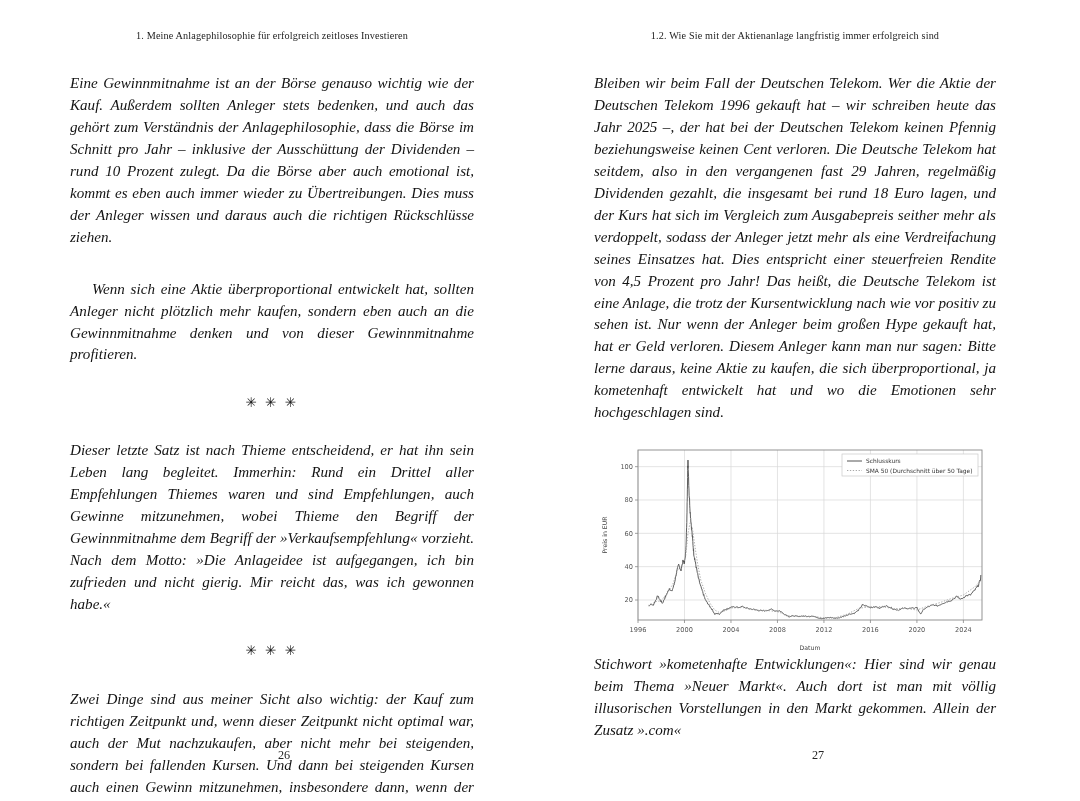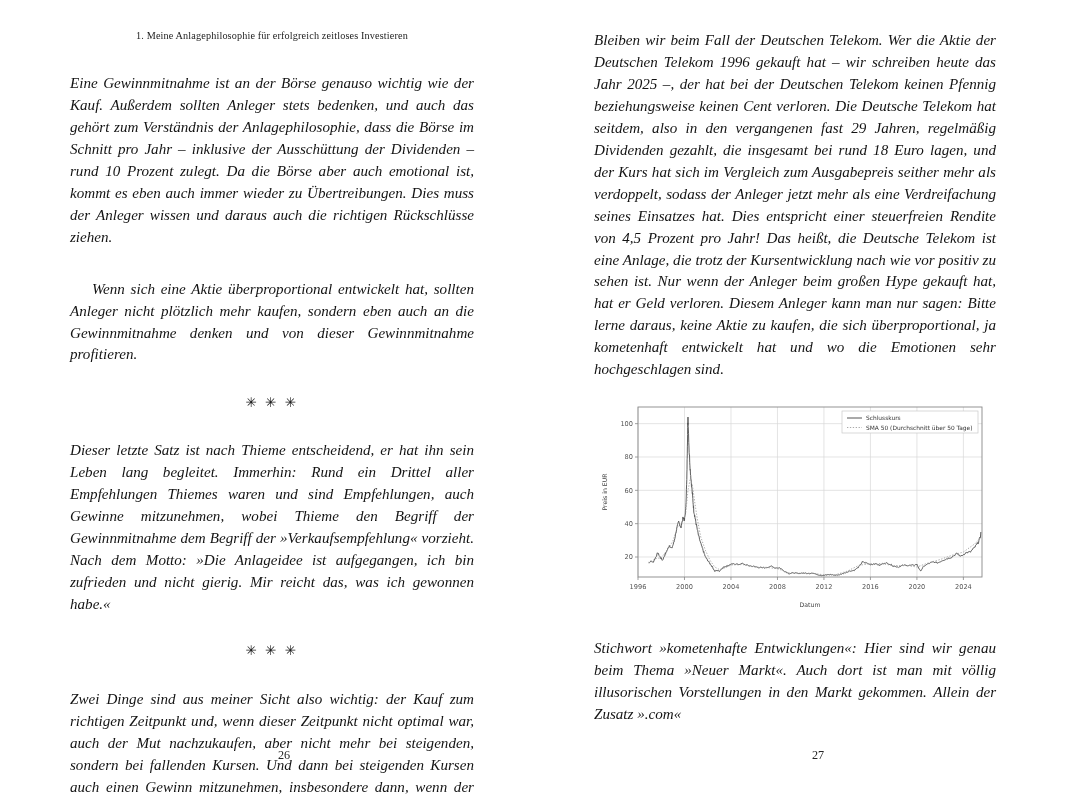--- a/index.html
+++ b/index.html
@@ -93,21 +93,21 @@
     margin-left: 4px;
   }
   .chart-wrap svg { display: block; }
   .figure-caption {
     font-family: "DejaVu Sans", sans-serif;
     font-size: 9.4px;
     color: #2a2a2a;
     margin-top: 9px;
     letter-spacing: 0.15px;
   }
-  .after-figure { margin-top: 27px; }
+  .after-figure { }
 </style>
 </head>
 <body>
 
 <div class="spread">
 
   <div class="page page-left">
 
     <div class="running-head">1. Meine Anlagephilosophie für erfolgreich zeitloses Investieren</div>
 
@@ -121,20 +121,21 @@
 
     <div class="asterisks bottom">✳ ✳ ✳</div>
 
     <p class="body-text no-indent">Zwei Dinge sind aus meiner Sicht also wichtig: der Kauf zum richtigen Zeitpunkt und, wenn dieser Zeitpunkt nicht optimal war, auch der Mut nachzukaufen, aber nicht mehr bei steigenden, sondern bei fallenden Kursen. Und dann bei steigenden Kursen auch einen Gewinn mitzunehmen, insbesondere dann, wenn der Gewinn innerhalb eines Zeitraums weit überproportional ist. Am Beispiel der Telekom heißt das: 700 Prozent in vier Jahren sind überproportional. Noch einmal: Die Börse steigt im Schnitt um 10 Prozent. An dieser Messlatte sollten sich Anleger immer orientieren.</p>
 
     <div class="folio">26</div>
   </div>
 
   <div class="page page-right">
 
+    <div class="running-head">1.2. Wie Sie mit der Aktienanlage langfristig immer erfolgreich sind</div>
 
     <p class="body-text">Bleiben wir beim Fall der Deutschen Telekom. Wer die Aktie der Deutschen Telekom 1996 gekauft hat – wir schreiben heute das Jahr 2025 –, der hat bei der Deutschen Telekom keinen Pfennig beziehungsweise keinen Cent verloren. Die Deutsche Telekom hat seitdem, also in den vergangenen fast 29 Jahren, regelmäßig Dividenden gezahlt, die insgesamt bei rund 18 Euro lagen, und der Kurs hat sich im Vergleich zum Ausgabepreis seither mehr als verdoppelt, sodass der Anleger jetzt mehr als eine Verdreifachung seines Einsatzes hat. Dies entspricht einer steuerfreien Rendite von 4,5 Prozent pro Jahr! Das heißt, die Deutsche Telekom ist eine Anlage, die trotz der Kursentwicklung nach wie vor positiv zu sehen ist. Nur wenn der Anleger beim großen Hype gekauft hat, hat er Geld verloren. Diesem Anleger kann man nur sagen: Bitte lerne daraus, keine Aktie zu kaufen, die sich überproportional, ja kometenhaft entwickelt hat und wo die Emotionen sehr hochgeschlagen sind.</p>
 
     <div class="figure">
       <div class="chart-wrap">
         <svg id="chart-svg" width="392" height="212" viewBox="0 0 392 212">
             <rect x="40" y="8" width="344" height="170" fill="#ffffff"></rect>
             <line x1="40" y1="8" x2="40" y2="178" stroke="#d8d8d8" stroke-width="0.7"></line>
             <line x1="86.48648648648663" y1="8" x2="86.48648648648663" y2="178" stroke="#d8d8d8" stroke-width="0.7"></line>
             <line x1="132.97297297297325" y1="8" x2="132.97297297297325" y2="178" stroke="#d8d8d8" stroke-width="0.7"></line>

